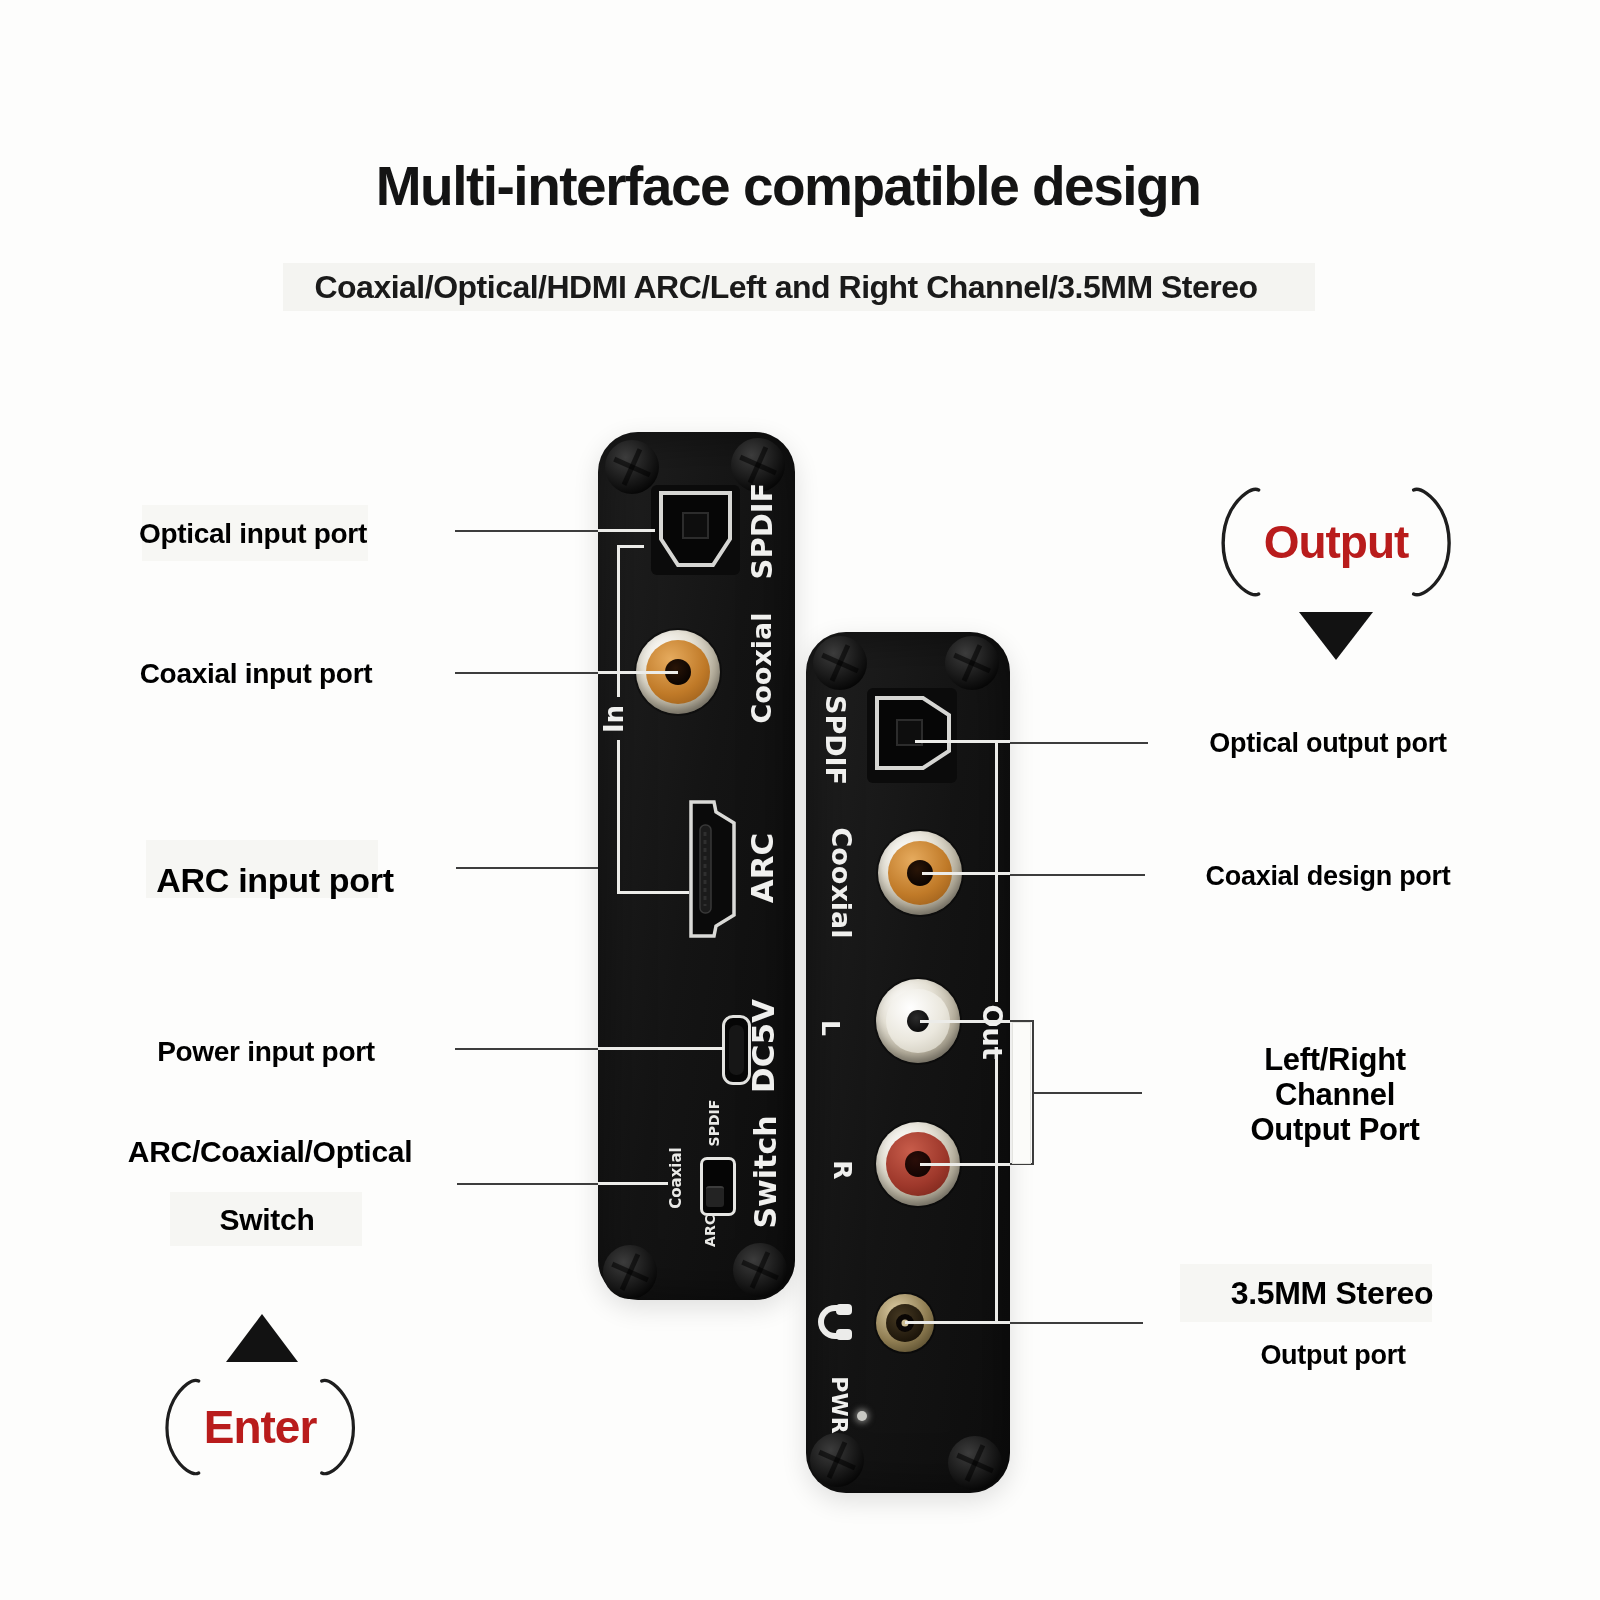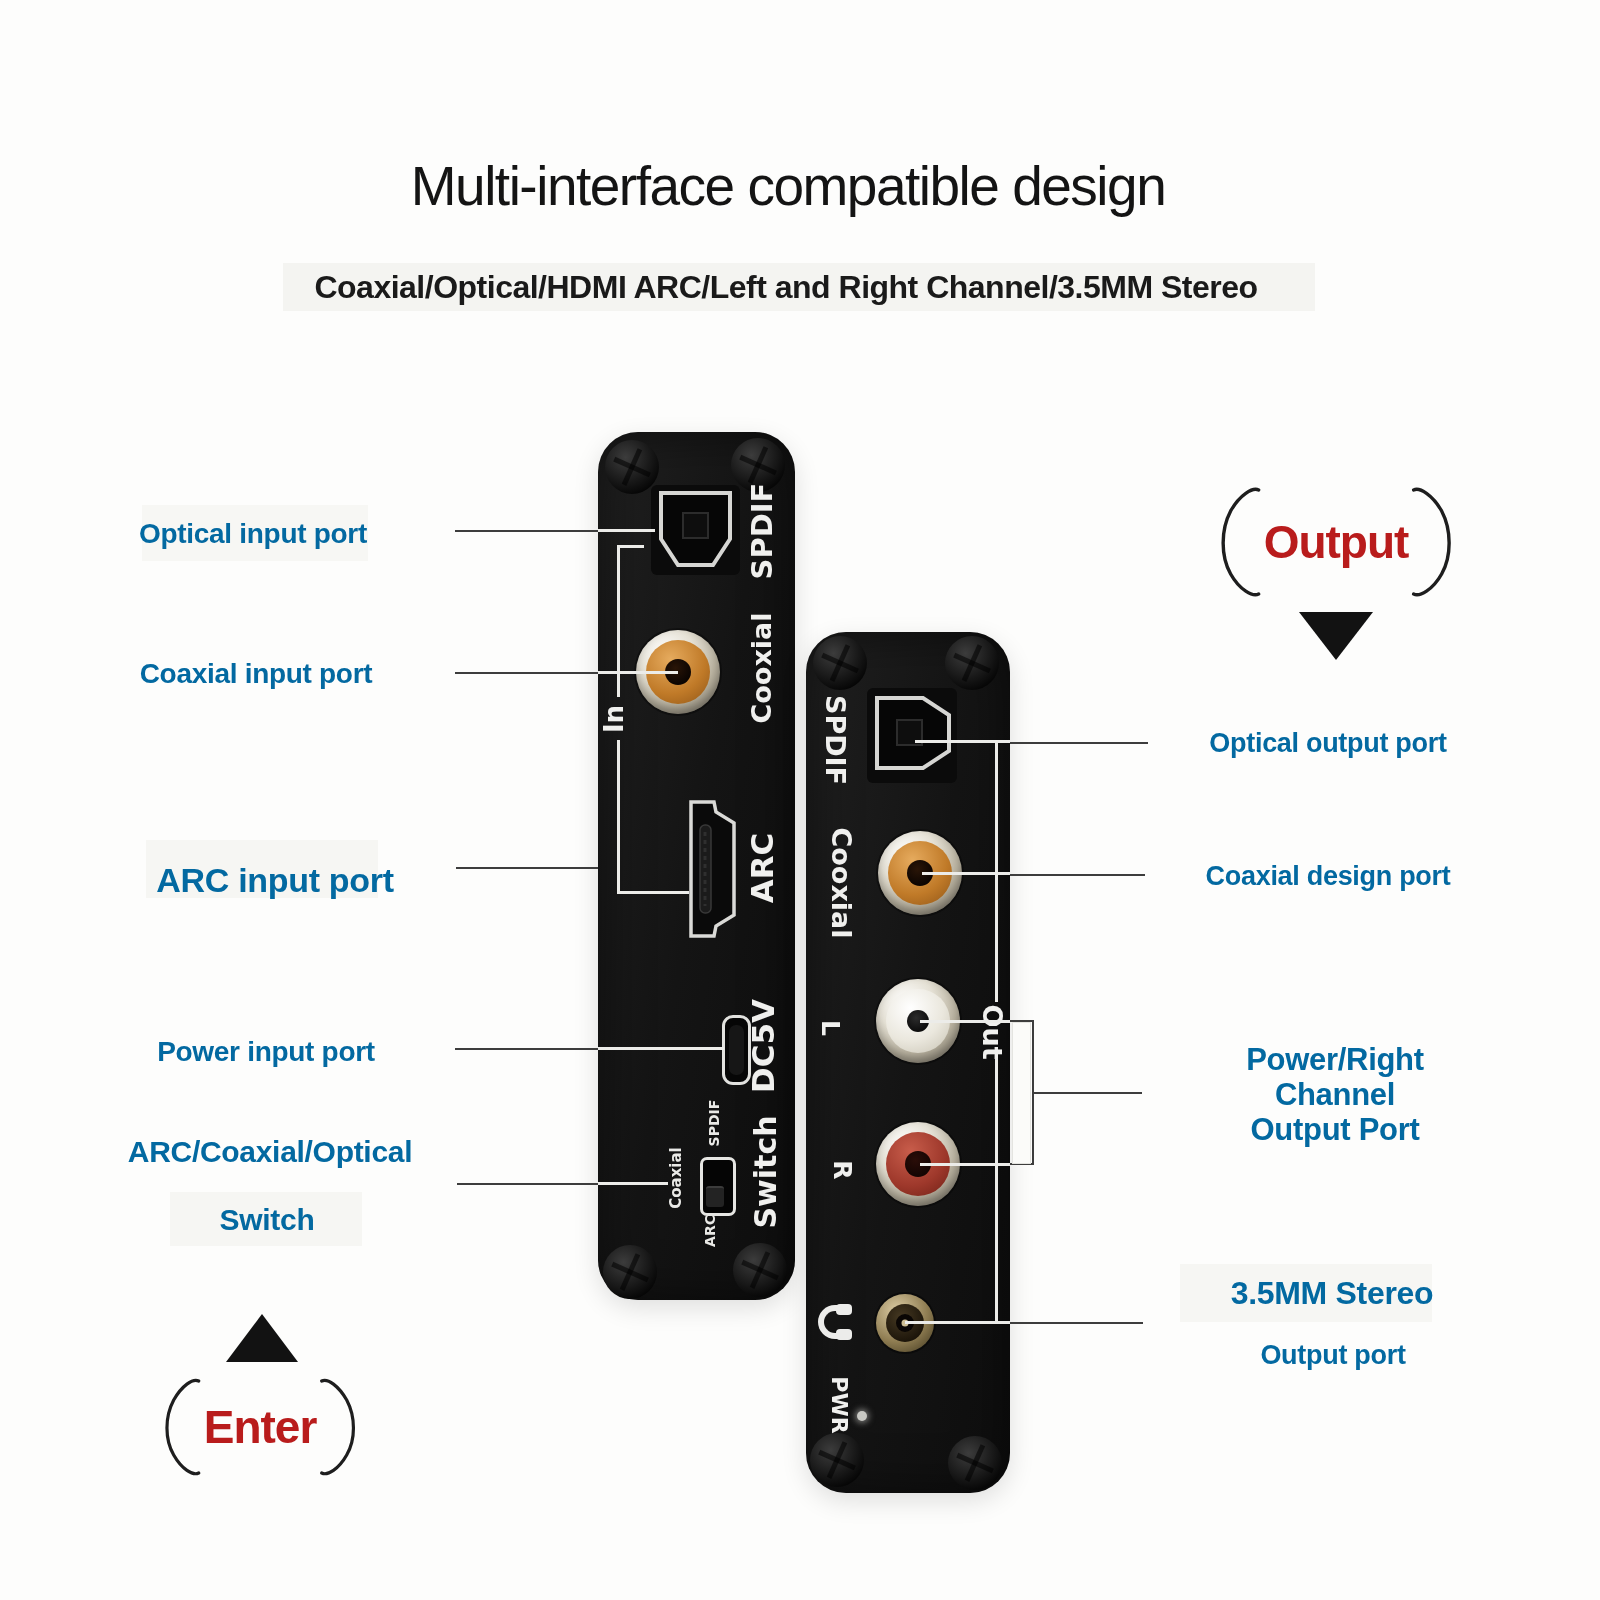--- a/index.html
+++ b/index.html
@@ -1,23 +1,23 @@
 <!DOCTYPE html>
 <html><head>
 <meta charset="utf-8">
 <style>
   html,body{margin:0;padding:0;background:#ffffff;}
   .canvas{position:relative;width:1600px;height:1600px;background:#fdfdfc;overflow:hidden;
           font-family:"Liberation Sans",sans-serif;}
   .patch{position:absolute;background:#f4f4f1;}
-  .title{position:absolute;transform:translate(-50%,-50%);font-weight:400;color:#141414;
+  .title{position:absolute;transform:translate(-50%,-50%);font-weight:700;color:#141414;
          white-space:nowrap;letter-spacing:-1.5px;}
   .subtitle{position:absolute;transform:translate(-50%,-50%);font-weight:700;color:#1a1a1a;
             white-space:nowrap;letter-spacing:-0.5px;}
-  .label{position:absolute;transform:translate(-50%,-50%);font-weight:700;color:#0369a1;
+  .label{position:absolute;transform:translate(-50%,-50%);font-weight:700;color:#000000;
          white-space:nowrap;text-align:center;letter-spacing:-0.3px;}
   
   .ln{position:absolute;height:2px;background:#3d3d3d;}
   .lnv{position:absolute;width:2px;background:#3d3d3d;}
   .lnw{position:absolute;height:3px;background:#ecece9;}
   .lnwv{position:absolute;width:3px;background:#ecece9;}
   .strip{position:absolute;background:#fbfbf9;border:1px solid #e4e4e0;}
   
   .device{position:absolute;border-radius:40px;
           background:linear-gradient(100deg,#202020,#141414 50%,#0e0e0e);
@@ -212,21 +212,21 @@
 
   <div class="label" style="left:253px;top:534px;font-size:28px;">Optical input port</div>
   <div class="label" style="left:256px;top:674px;font-size:28px;">Coaxial input port</div>
   <div class="label" style="left:258px;top:880px;font-size:34px;margin-left:17px;">ARC input port</div>
   <div class="label" style="left:266px;top:1052px;font-size:28px;">Power input port</div>
   <div class="label" style="left:270px;top:1152px;font-size:30px;">ARC/Coaxial/Optical</div>
   <div class="label" style="left:267px;top:1220px;font-size:30px;">Switch</div>
 
   <div class="label" style="left:1328px;top:743px;font-size:27px;">Optical output port</div>
   <div class="label" style="left:1328px;top:876px;font-size:27px;">Coaxial design port</div>
-  <div class="label" style="left:1335px;top:1060px;font-size:31px;">Power/Right</div>
+  <div class="label" style="left:1335px;top:1060px;font-size:31px;">Left/Right</div>
   <div class="label" style="left:1335px;top:1095px;font-size:31px;">Channel</div>
   <div class="label" style="left:1335px;top:1130px;font-size:31px;">Output Port</div>
   <div class="label" style="left:1332px;top:1293px;font-size:32px;">3.5MM Stereo</div>
   <div class="label" style="left:1333px;top:1355px;font-size:27px;">Output port</div>
 
   <div class="badge" style="left:1336px;top:542px;">
     <svg width="44" height="112" viewBox="0 0 44 112">
       <path d="M41 4 C 35 1, 22 9, 13 25 C 3 44, 3 70, 13 88 C 22 104, 35 111, 41 108" fill="none" stroke="#1e1e1e" stroke-width="3.4" stroke-linecap="round"></path>
     </svg>
     <span class="word" style="font-size:46px;">Output</span>

